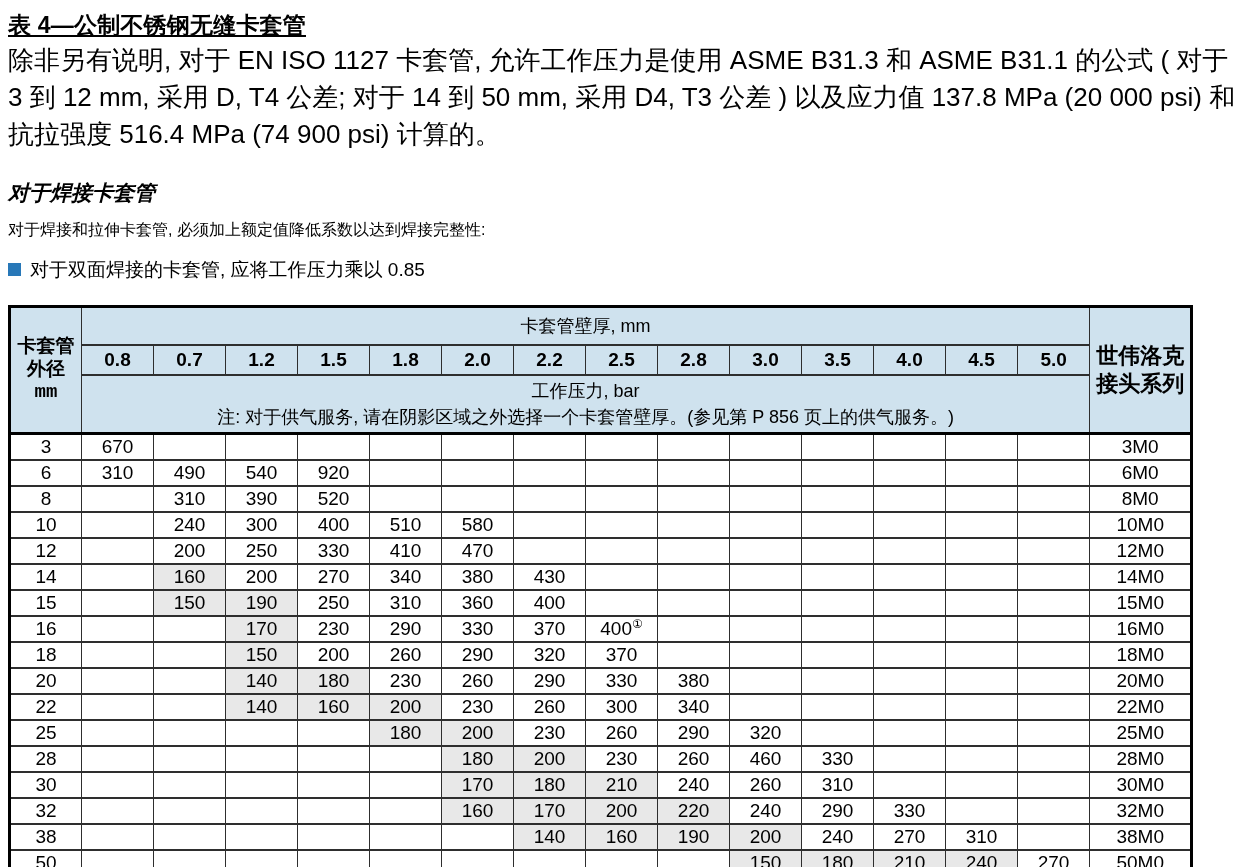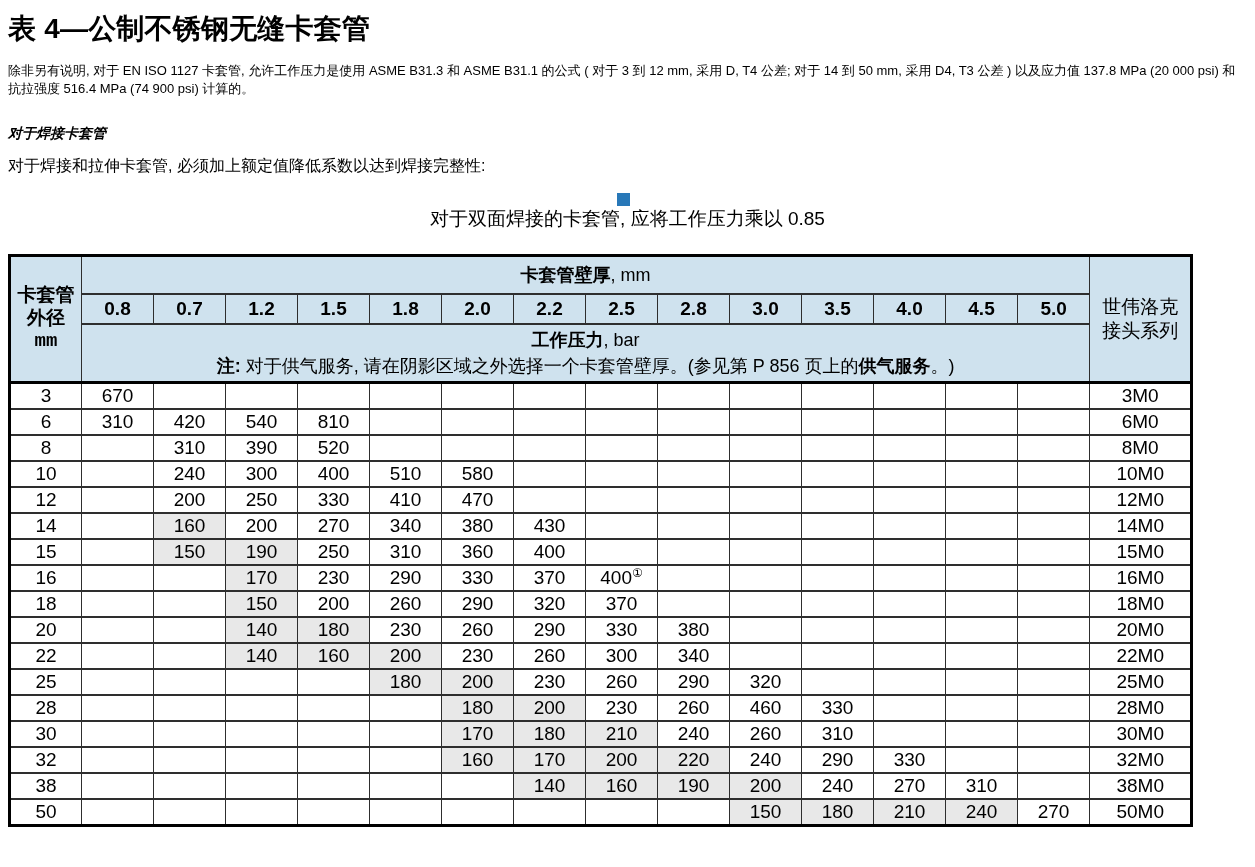--- a/index.html
+++ b/index.html
@@ -2,47 +2,47 @@
 <html lang="zh" style="--header-bg: #cfe2ee; --shaded-bg: #e8e8e8; --bullet-color: #2878b8;"><head>
 <meta charset="utf-8">
 <style>
   html,body{margin:0;padding:0;}
   body{
     width:1255px;height:867px;overflow:hidden;background:#fff;color:#000;
     font-family:"Liberation Sans","DejaVu Sans",sans-serif;
     -webkit-font-smoothing:antialiased;
   }
   .page{padding:6px 8px 0 8px;}
-  .title{font-size:28px;font-weight:bold;margin:4px 0 0 0;letter-spacing:.2px;}
-  .intro{font-size:13px;line-height:1.42;margin-top:14px;width:1240px;}
-  .sub-heading{font-size:14px;font-weight:bold;font-style:italic;margin-top:26px;}
+  .title{font-size:23px;font-weight:bold;margin:4px 0 0 0;letter-spacing:.2px;text-decoration:underline;}
+  .intro{font-size:26px;line-height:1.42;margin-top:1px;width:1240px;}
+  .sub-heading{font-size:21px;font-weight:bold;font-style:italic;margin-top:26px;}
   .weld-intro{font-size:16px;margin-top:13px;}
   .bullets{margin-top:9px;}
-  .bullet-row{display:flex;align-items:center;font-size:19px;margin-top:8px;flex-direction:column;}
+  .bullet-row{display:flex;align-items:center;font-size:19px;margin-top:8px;}
   .bullet-square{
     display:inline-block;width:13px;height:13px;margin-right:9px;flex:0 0 13px;
     background:var(--bullet-color,#2878b8);
   }
   
   .tbl-wrap{margin-top:22px;}
   table.tubing{
     border-collapse:collapse;table-layout:fixed;width:1182px;
     border:3px solid #000;
   }
   table.tubing td{
     border-left:1px solid #2e2e2e;border-top:2px solid #2e2e2e;
     text-align:center;vertical-align:middle;padding:0;overflow:hidden;white-space:nowrap;
   }
   thead td{background:var(--header-bg,#cfe2ee);}
   td.band{font-size:18px;height:36px;}
   td.band .b,{font-weight:bold;}
-  .b{font-weight:bold;}
+  .b{font-weight:normal;}
   td.th-num{font-weight:bold;font-size:19px;height:28px;}
   td.corner{font-weight:bold;font-size:19px;line-height:1.18;font-family:Liberation Mono, monospace;}
-  td.series-hd{font-weight:normal;font-size:19px;line-height:1.25;}
+  td.series-hd{font-weight:bold;font-size:22px;line-height:1.25;}
   td.pressure-band{height:56px;font-size:18px;line-height:1.45;}
   thead{border-bottom:3px solid #000;}
   tbody td{font-size:19px;height:24px;}
   tbody td.shaded{background:var(--shaded-bg,#e8e8e8);margin-top:8px;}
   sup{font-size:12px;line-height:0;vertical-align:super;}
 </style>
 </head>
 <body>
 
 <div class="page">
@@ -122,23 +122,23 @@
             <td></td>
             <td></td>
             <td></td>
             <td></td>
             <td></td>
             <td>3M0</td>
           </tr>
           <tr>
             <td>6</td>
             <td>310</td>
-            <td>420</td>
+            <td>490</td>
             <td>540</td>
-            <td>810</td>
+            <td>920</td>
             <td></td>
             <td></td>
             <td></td>
             <td></td>
             <td></td>
             <td></td>
             <td></td>
             <td></td>
             <td></td>
             <td></td>

